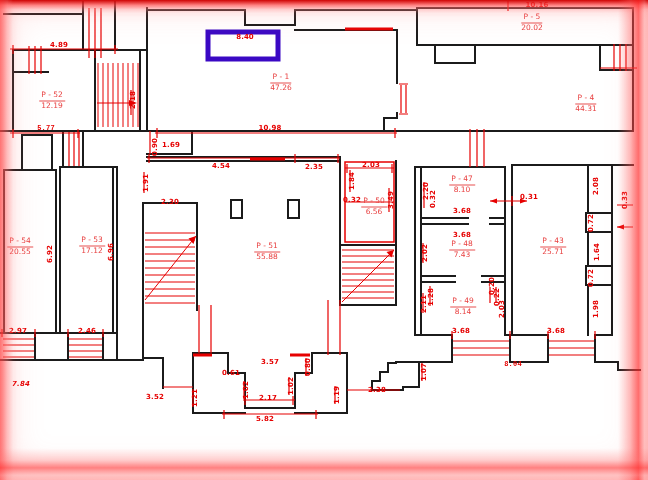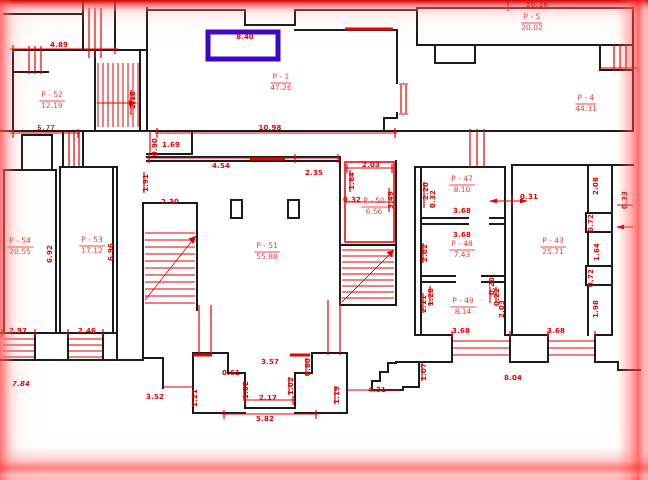--- a/index.html
+++ b/index.html
@@ -167,21 +167,21 @@
   <div id="labels">
     <div class="hl-label" style="left:245px;top:37px;">8.40</div>
   <div class="dim" style="left: 59px; top: 45px;">4.89</div>
       <div class="dim" style="left: 537px; top: 5px;">10.16</div>
       <div class="dim rot" style="left: 133px; top: 100px;">2.18</div>
       <div class="dim" style="left: 46px; top: 128px; font-family: Liberation Mono, monospace;">5.77</div>
       <div class="dim rot" style="left: 155px; top: 147px;">0.90</div>
       <div class="dim" style="left: 171px; top: 145px;">1.69</div>
       <div class="dim" style="left: 270px; top: 128px;">10.98</div>
       <div class="dim" style="left: 221px; top: 166px;">4.54</div>
-      <div class="dim" style="left: 314px; top: 173px;">2.35</div>
+      <div class="dim" style="left: 314px; top: 167px;">2.35</div>
       <div class="dim" style="left: 371px; top: 165px;">2.03</div>
       <div class="dim rot" style="left: 352px; top: 181px;">1.84</div>
       <div class="dim" style="left: 352px; top: 200px;">0.32</div>
       <div class="dim rot" style="left: 146px; top: 183px;">1.91</div>
       <div class="dim" style="left: 170px; top: 202px;">2.30</div>
       <div class="dim rot" style="left: 391px; top: 200px;">3.49</div>
       <div class="dim rot" style="left: 426px; top: 191px;">2.20</div>
       <div class="dim rot" style="left: 433px; top: 199px;">0.32</div>
       <div class="dim" style="left: 462px; top: 211px;">3.68</div>
       <div class="dim" style="left: 529px; top: 197px;">0.31</div>
@@ -207,23 +207,23 @@
       <div class="dim" style="left: 21px; top: 384px; font-style: italic;">7.84</div>
       <div class="dim" style="left: 270px; top: 362px;">3.57</div>
       <div class="dim" style="left: 231px; top: 373px;">0.61</div>
       <div class="dim rot" style="left: 308px; top: 367px;">0.80</div>
       <div class="dim" style="left: 155px; top: 397px;">3.52</div>
       <div class="dim rot" style="left: 195px; top: 398px;">1.21</div>
       <div class="dim rot" style="left: 246px; top: 390px;">1.02</div>
       <div class="dim rot" style="left: 291px; top: 386px;">1.02</div>
       <div class="dim" style="left: 268px; top: 398px;">2.17</div>
       <div class="dim rot" style="left: 337px; top: 395px;">1.19</div>
-      <div class="dim" style="left: 377px; top: 390px;">4.31</div>
+      <div class="dim" style="left: 377px; top: 390px;">2.38</div>
       <div class="dim" style="left: 265px; top: 419px;">5.82</div>
-      <div class="dim" style="left: 513px; top: 378px;">8.04</div>
+      <div class="dim" style="left: 513px; top: 364px; font-family: Liberation Mono, monospace;">8.04</div>
       <div class="dim rot" style="left: 424px; top: 372px;">1.07</div>
       <div class="room" style="left: 52px; top: 100px;"><span class="rname">P - 52</span><span class="rarea">12.19</span></div>
       <div class="room" style="left: 281px; top: 82px;"><span class="rname">P - 1</span><span class="rarea">47.26</span></div>
       <div class="room" style="left: 532px; top: 22px;"><span class="rname">P - 5</span><span class="rarea">20.02</span></div>
       <div class="room" style="left: 586px; top: 103px;"><span class="rname">P - 4</span><span class="rarea">44.31</span></div>
       <div class="room" style="left: 20px; top: 246px;"><span class="rname">P - 54</span><span class="rarea">20.55</span></div>
       <div class="room" style="left: 92px; top: 245px;"><span class="rname">P - 53</span><span class="rarea">17.12</span></div>
       <div class="room" style="left: 267px; top: 251px;"><span class="rname">P - 51</span><span class="rarea">55.88</span></div>
       <div class="room" style="left: 374px; top: 206px;"><span class="rname">P - 50</span><span class="rarea">6.56</span></div>
       <div class="room" style="left: 462px; top: 184px;"><span class="rname">P - 47</span><span class="rarea">8.10</span></div>

